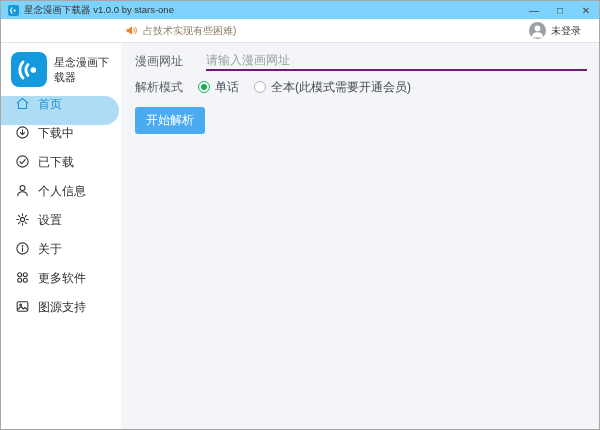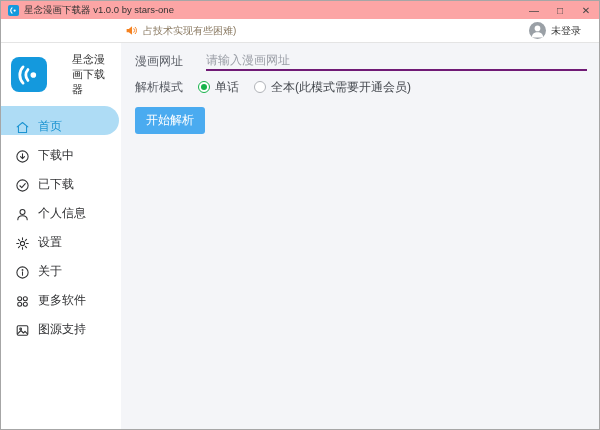--- a/index.html
+++ b/index.html
@@ -1,42 +1,42 @@
 <!DOCTYPE html>
 <html><head>
 <meta charset="utf-8">
 <style>
   html,body{margin:0;padding:0;background:#e9e9e9;}
   *{box-sizing:border-box;}
   body{font-family:"Liberation Sans","DejaVu Sans",sans-serif;}
   .window{width:600px;height:430px;background:#fff;border:1px solid #a6a6a6;display:flex;flex-direction:column;overflow:hidden;}
 
   
-  .titlebar{height:18px;display:flex;align-items:center;padding:0 0 0 7px;background:#fca5a5;flex:0 0 auto;}
+  .titlebar{height:18px;display:flex;align-items:center;padding:0 0 0 7px;background:#7dd3fc;flex:0 0 auto;}
   .title-ico{width:11px;height:11px;border-radius:2px;background:#1499dd;display:flex;align-items:center;justify-content:center;flex:0 0 auto;}
   .title-text{font-size:9.5px;color:#333;margin-left:5px;white-space:nowrap;}
   .win-controls{margin-left:auto;display:flex;height:100%;}
   .win-btn{width:26px;height:100%;display:flex;align-items:center;justify-content:center;font-size:10px;color:#454545;cursor:default;}
 
   
   .topbar{height:24px;display:flex;align-items:center;background:#fff;border-bottom:1px solid #e4e4e4;flex:0 0 auto;position:relative;}
   .announce{display:flex;align-items:center;margin-left:124px;gap:5px;}
   .announce-text{font-size:10px;color:#8a7a62;}
   .login-area{margin-left:auto;display:flex;align-items:center;gap:5px;margin-right:18px;}
   .avatar{width:17px;height:17px;border-radius:50%;background:#9aa0a6;display:flex;align-items:flex-end;justify-content:center;overflow:hidden;}
   .login-text{font-size:10px;color:#333;}
 
   
   .app-body{flex:1;display:flex;min-height:0;}
   .sidebar{width:120px;background:#fff;flex:0 0 auto;padding-top:9px;}
-  .logo-row{display:flex;align-items:center;padding:0 8px 0 10px;gap:25px;}
+  .logo-row{display:flex;align-items:center;padding:0 8px 0 10px;gap:7px;}
   .logo{width:36px;height:35px;border-radius:8px;background:#1499dd;display:flex;align-items:center;justify-content:center;flex:0 0 auto;}
   .logo-name{font-size:11px;color:#333;letter-spacing:0;}
   .menu{margin-top:9px;}
-  .menu-item{height:29px;display:flex;align-items:flex-end;gap:8px;padding-left:14px;font-size:12px;color:#303133;cursor:pointer;}
+  .menu-item{height:29px;display:flex;align-items:flex-start;gap:8px;padding-left:14px;font-size:12px;color:#303133;cursor:pointer;}
   .menu-item .mi{display:flex;align-items:center;justify-content:center;width:15px;height:15px;}
   .menu-item.active{width:118px;background:#aedcf5;color:#1b93d1;border-radius:0 15px 15px 0;}
   .menu-item svg{stroke:currentColor;fill:none;stroke-width:1.7;stroke-linecap:round;stroke-linejoin:round;}
 
   
   .main{flex:1;background:#f4f5f8;padding:9px 12px 0 14px;min-width:0;}
   .section-title{font-size:12.5px;font-weight:bold;color:#1f1f1f;margin:5px 0 11px 0;}
   .form-row{display:flex;align-items:center;margin-bottom:8px;font-size:12px;color:#5a5e66;height:18px;}
   .row-label{flex:0 0 auto;color:#5a5e66;}
   .url-input{flex:1;margin-left:23px;border:none;border-bottom:2px solid #701a75;background:transparent;font-size:12px;color:#333;padding:1px 0 2px 0;outline:none;font-family:inherit;}

